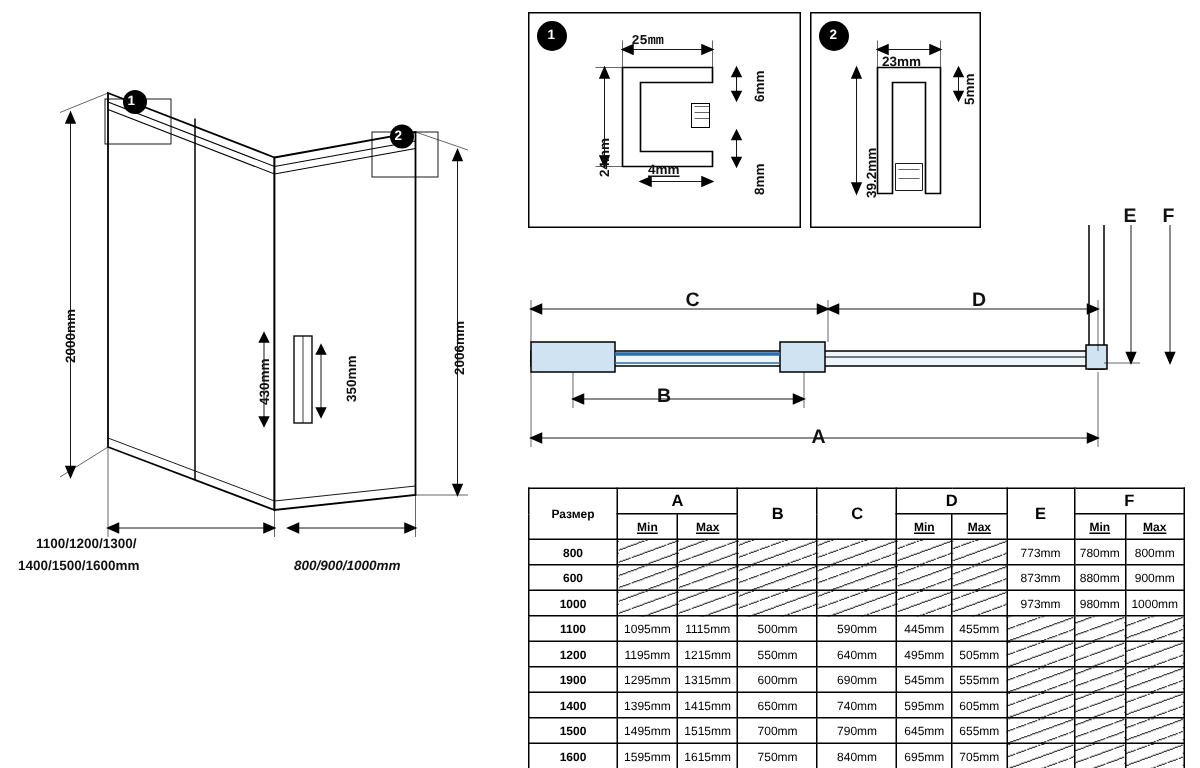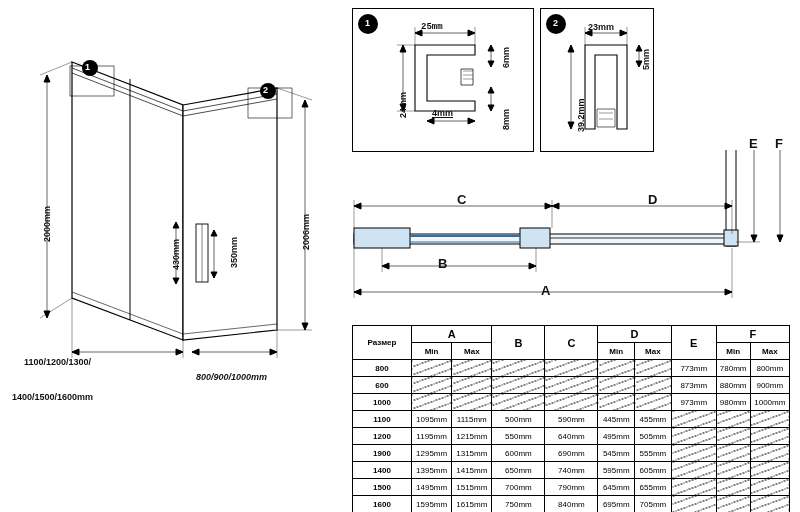--- a/index.html
+++ b/index.html
@@ -20,21 +20,21 @@
     position:absolute;left:352px;top:325px;width:438px;
     border-collapse:collapse;font-size:8px;
   }
   #spec-table td,#spec-table th{
     border:1px solid #000;padding:0;text-align:center;
     height:16px;font-weight:normal;
   }
   #spec-table thead th{font-weight:bold;}
   #spec-table .rowlabel{font-weight:bold;text-align:center;}
   #spec-table .hdr-big{font-size:11px;font-weight:bold;}
-  #spec-table .sub{font-size:8px;font-weight:bold;}
+  #spec-table .sub{font-size:8px;font-weight:bold;text-decoration:underline;}
   .hatch{
     background-image:repeating-linear-gradient(
       -20deg, transparent 0 7px, #000 7px 7.6px);
   }
 </style>
 </head>
 <body>
 
 <div class="abs" style="left:0;top:0;width:340px;height:400px;">
 <svg width="340" height="400" viewBox="0 0 340 400">
@@ -94,21 +94,21 @@
 </div>
 <div class="lbl" style="left:85px;top:62px;color:#fff;">1</div>
 <div class="lbl" style="left:263px;top:85px;color:#fff;">2</div>
 
 <div class="lbl vert" style="left:42px;top:242px;">2000mm</div>
 <div class="lbl vert" style="left:301px;top:250px;">2006mm</div>
 <div class="lbl vert" style="left:171px;top:270px;">430mm</div>
 <div class="lbl vert" style="left:229px;top:268px;">350mm</div>
 
 <div class="lbl" style="left:24px;top:357px;">1100/1200/1300/</div>
-<div class="lbl" style="left:12px;top:372px;margin-top:20px;">1400/1500/1600mm</div>
+<div class="lbl" style="left:12px;top:372px;">1400/1500/1600mm</div>
 <div class="lbl" style="left:196px;top:372px;font-style:italic;">800/900/1000mm</div>
 
 <div class="abs" style="left:352px;top:8px;width:180px;height:142px;border:1px solid #000;background:#fff;">
 <svg width="178" height="140" viewBox="0 0 178 140">
   <g stroke="#000" fill="none" stroke-width="1">
 
     <path d="M62,36 L122,36 L122,46 L74,46 L74,92 L122,92 L122,102 L62,102 Z" fill="#fff" stroke="#000" stroke-width="1.1"></path>
     <path d="M108,60 l12,0 l0,16 l-12,0 z" fill="#fff" stroke="#000" stroke-width="0.7"></path>
     <line x1="110" y1="62" x2="120" y2="62" stroke="#000" stroke-width="0.4"></line>
     <line x1="110" y1="66" x2="120" y2="66" stroke="#000" stroke-width="0.4"></line>
@@ -166,21 +166,21 @@
     <path d="M30,120 l-3,-7 l6,0 z" fill="#000"></path>
 
     <line x1="98" y1="36" x2="98" y2="58" stroke="#000" stroke-width="0.6"></line>
     <path d="M98,36 l-3,6 l6,0 z" fill="#000"></path>
     <path d="M98,58 l-3,-6 l6,0 z" fill="#000"></path>
   </g>
 </svg>
 </div>
 <div class="abs" style="left:546px;top:14px;width:20px;height:20px;border-radius:50%;background:#000;"></div>
 <div class="lbl" style="left:553px;top:18px;color:#fff;">2</div>
-<div class="lbl" style="left:588px;top:22px;">23mm</div>
+<div class="lbl" style="left:588px;top:36px;">23mm</div>
 <div class="lbl vert" style="left:576px;top:132px;">39.2mm</div>
 <div class="lbl vert" style="left:641px;top:70px;">5mm</div>
 
 <div class="abs" style="left:340px;top:150px;width:460px;height:170px;">
 <svg width="460" height="170" viewBox="0 0 460 170">
   <g stroke="#000" fill="none">
 
     <rect x="14" y="84" width="378" height="10" fill="#eef5fb" stroke="#000" stroke-width="1"></rect>
     <rect x="14" y="78" width="56" height="20" fill="#cfe3f3" stroke="#000" stroke-width="1"></rect>
     <rect x="180" y="78" width="30" height="20" fill="#cfe3f3" stroke="#000" stroke-width="1"></rect>

